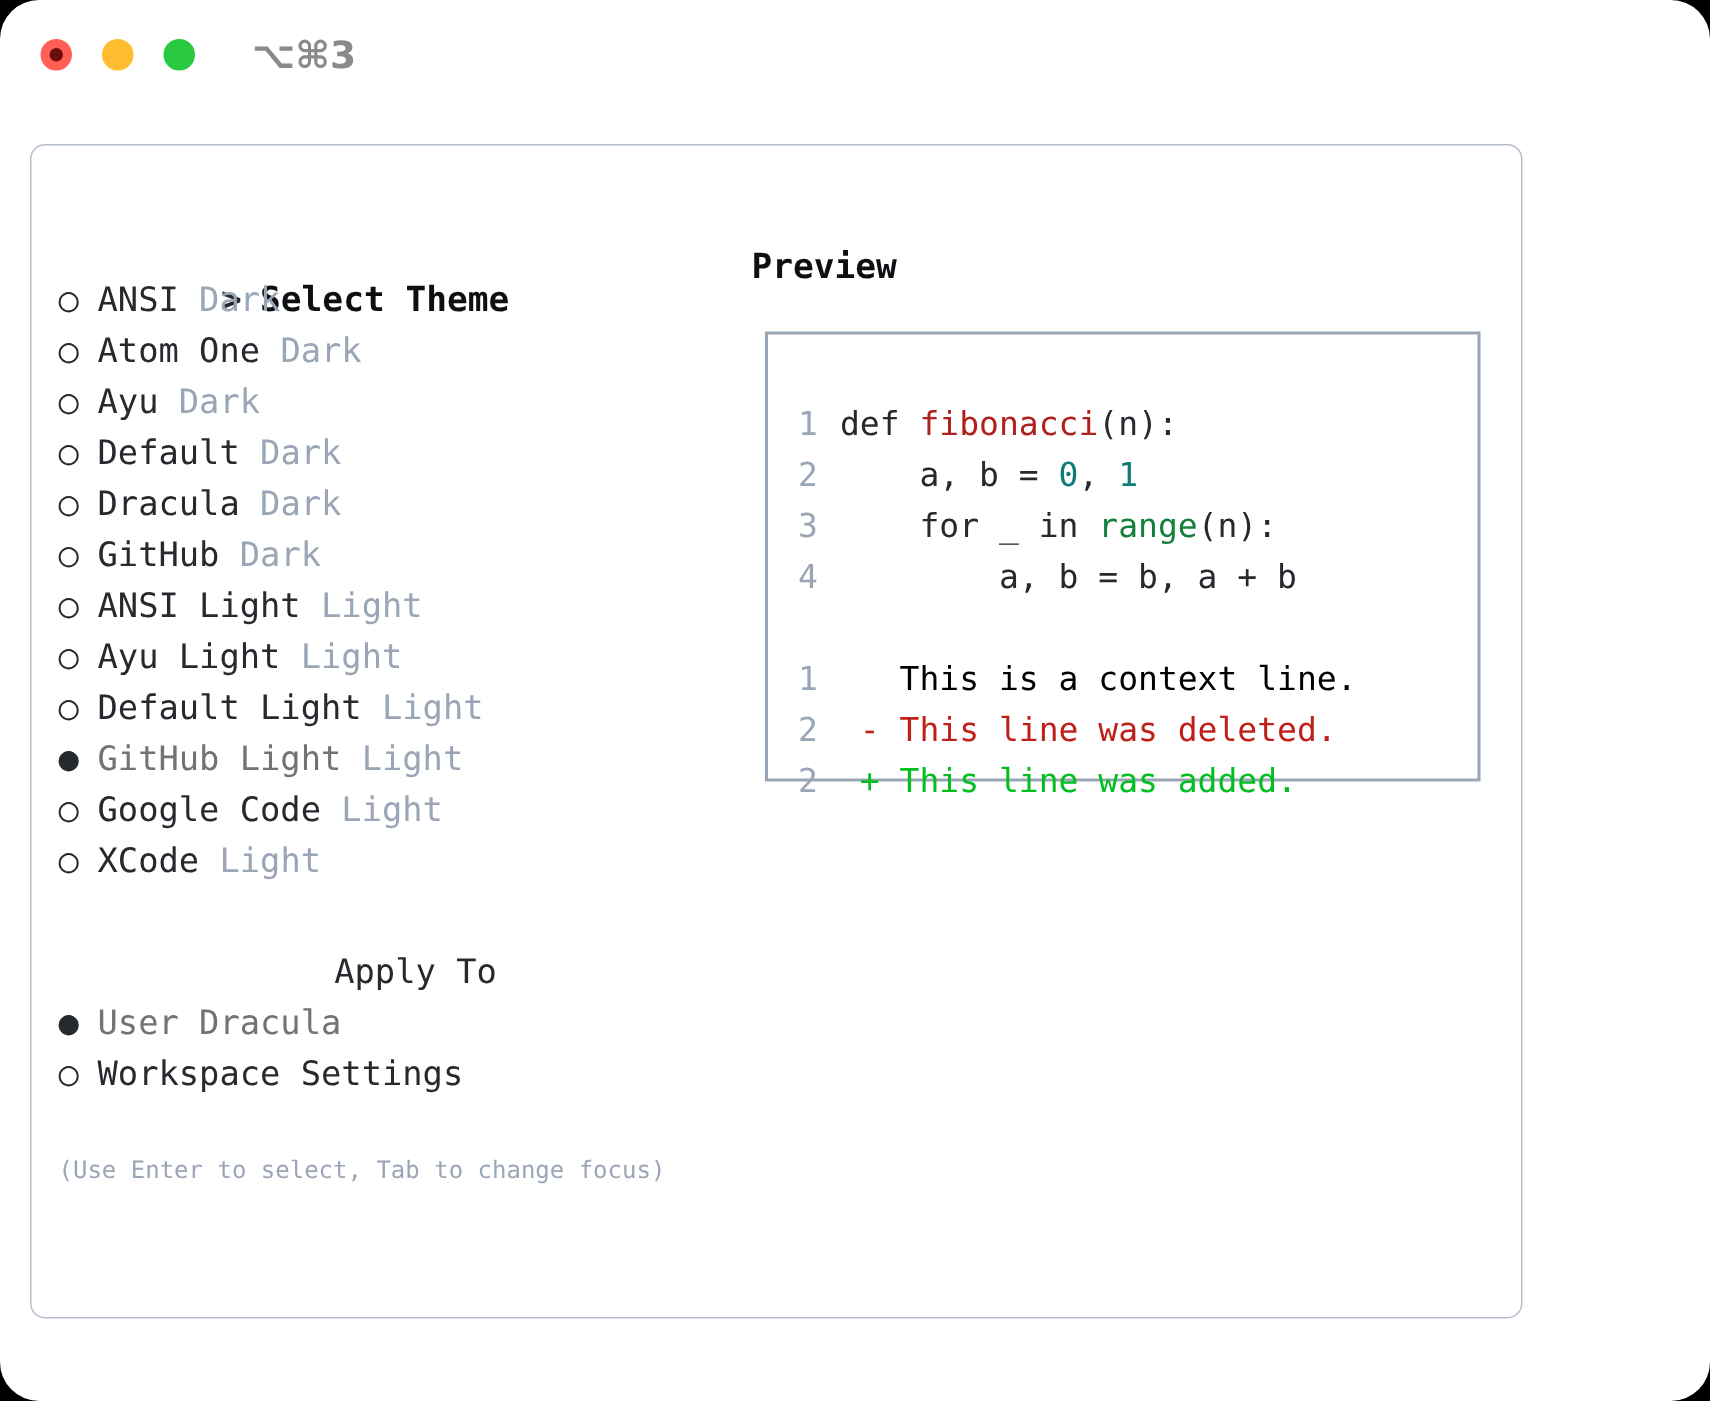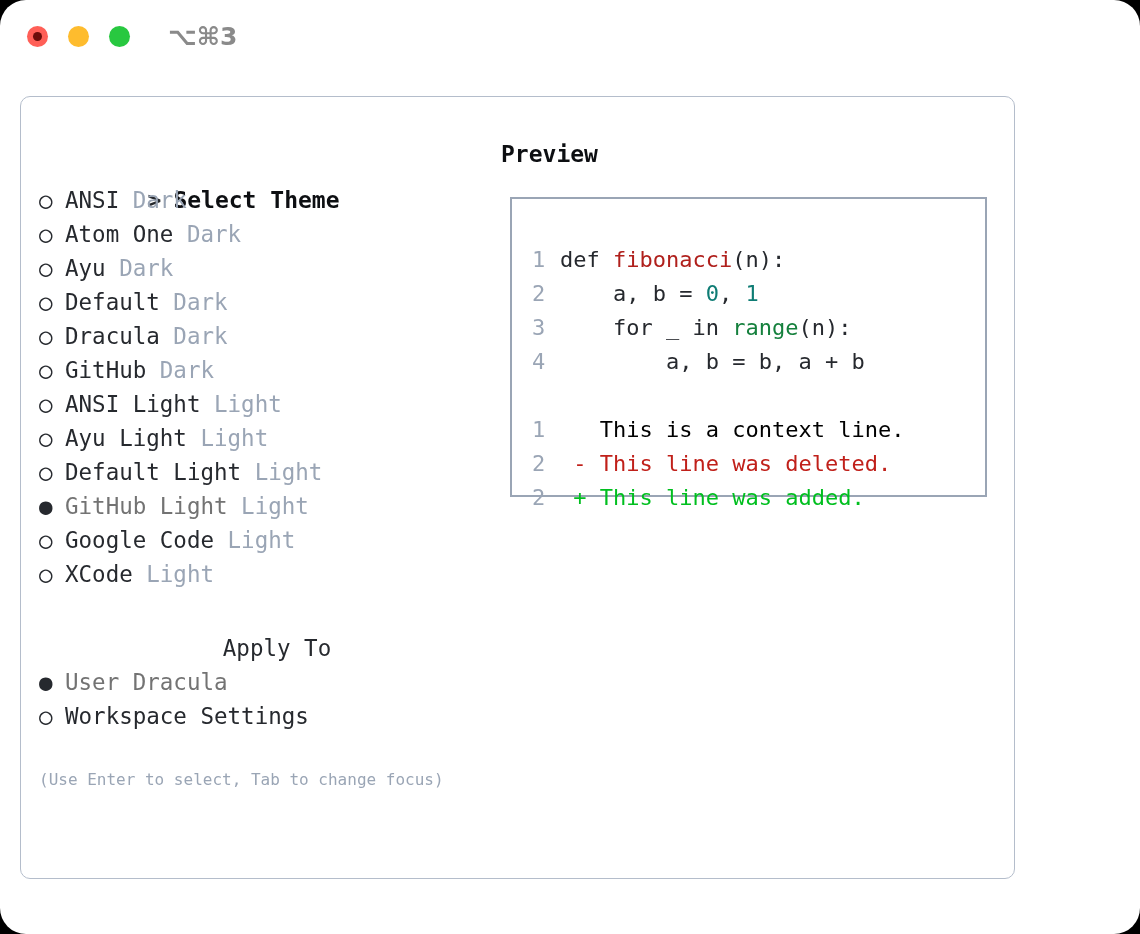--- a/index.html
+++ b/index.html
@@ -138,21 +138,21 @@
     line-height: 34px;
     color: #9aa5b5;
     width: 408px;
     white-space: pre-wrap;
   }
 
   
   .right-col {
     position: absolute;
     left: 480px;
-    top: 40px;
+    top: 64px;
     width: 500px;
   }
   .preview-label {
     font-size: 23px;
     font-weight: bold;
     color: #0d0f12;
     line-height: 34px;
     white-space: pre;
   }
   .preview-box {

